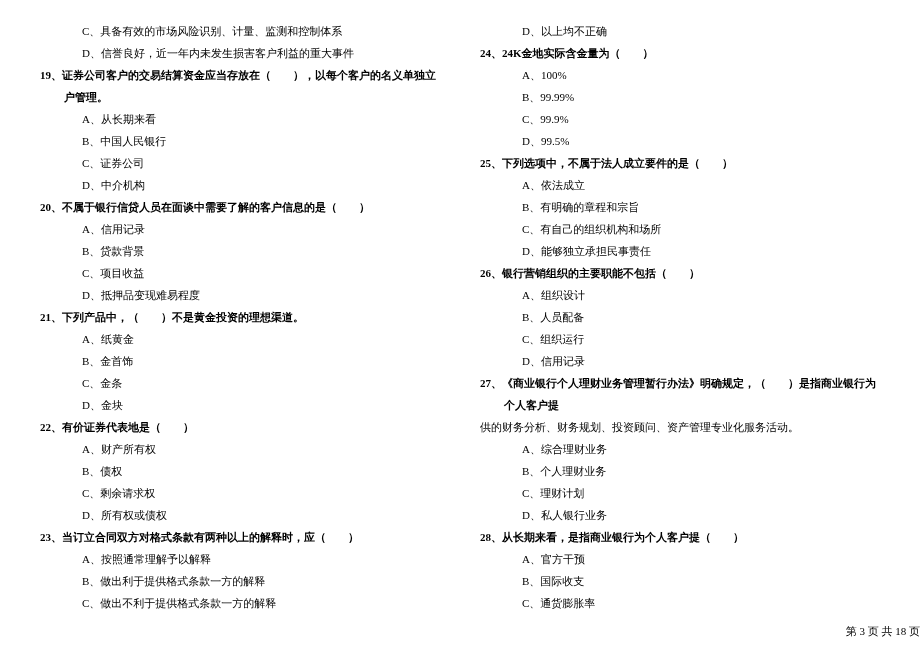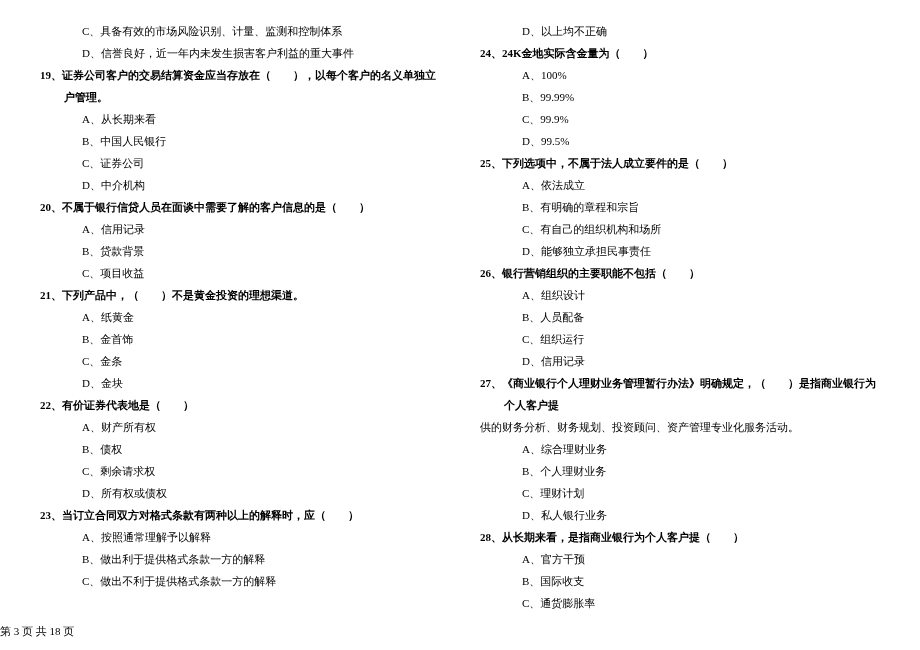--- a/index.html
+++ b/index.html
@@ -37,21 +37,21 @@
     .continuation {
       margin-left: 0;
       padding-left: 0;
       text-indent: 0;
     }
     .footer {
       position: absolute;
       bottom: 8px;
       left: 0;
       right: 0;
-      text-align: left;
+      text-align: right;
       font-size: 11px;
     }
   </style>
 </head>
 <body>
 
 <div class="columns">
   <div class="col">
     <div class="option">C、具备有效的市场风险识别、计量、监测和控制体系</div>
     <div class="option">D、信誉良好，近一年内未发生损害客户利益的重大事件</div>
@@ -59,20 +59,21 @@
     <div class="question"><span>19、</span><span>证券公司客户的交易结算资金应当存放在（　　），以每个客户的名义单独立户管理。</span></div>
     <div class="option">A、从长期来看</div>
     <div class="option">B、中国人民银行</div>
     <div class="option">C、证券公司</div>
     <div class="option">D、中介机构</div>
 
     <div class="question"><span>20、</span><span>不属于银行信贷人员在面谈中需要了解的客户信息的是（　　）</span></div>
     <div class="option">A、信用记录</div>
     <div class="option">B、贷款背景</div>
     <div class="option">C、项目收益</div>
+    <div class="option">D、抵押品变现难易程度</div>
 
     <div class="question"><span>21、</span><span>下列产品中，（　　）不是黄金投资的理想渠道。</span></div>
     <div class="option">A、纸黄金</div>
     <div class="option">B、金首饰</div>
     <div class="option">C、金条</div>
     <div class="option">D、金块</div>
 
     <div class="question"><span>22、</span><span>有价证券代表地是（　　）</span></div>
     <div class="option">A、财产所有权</div>
     <div class="option">B、债权</div>

